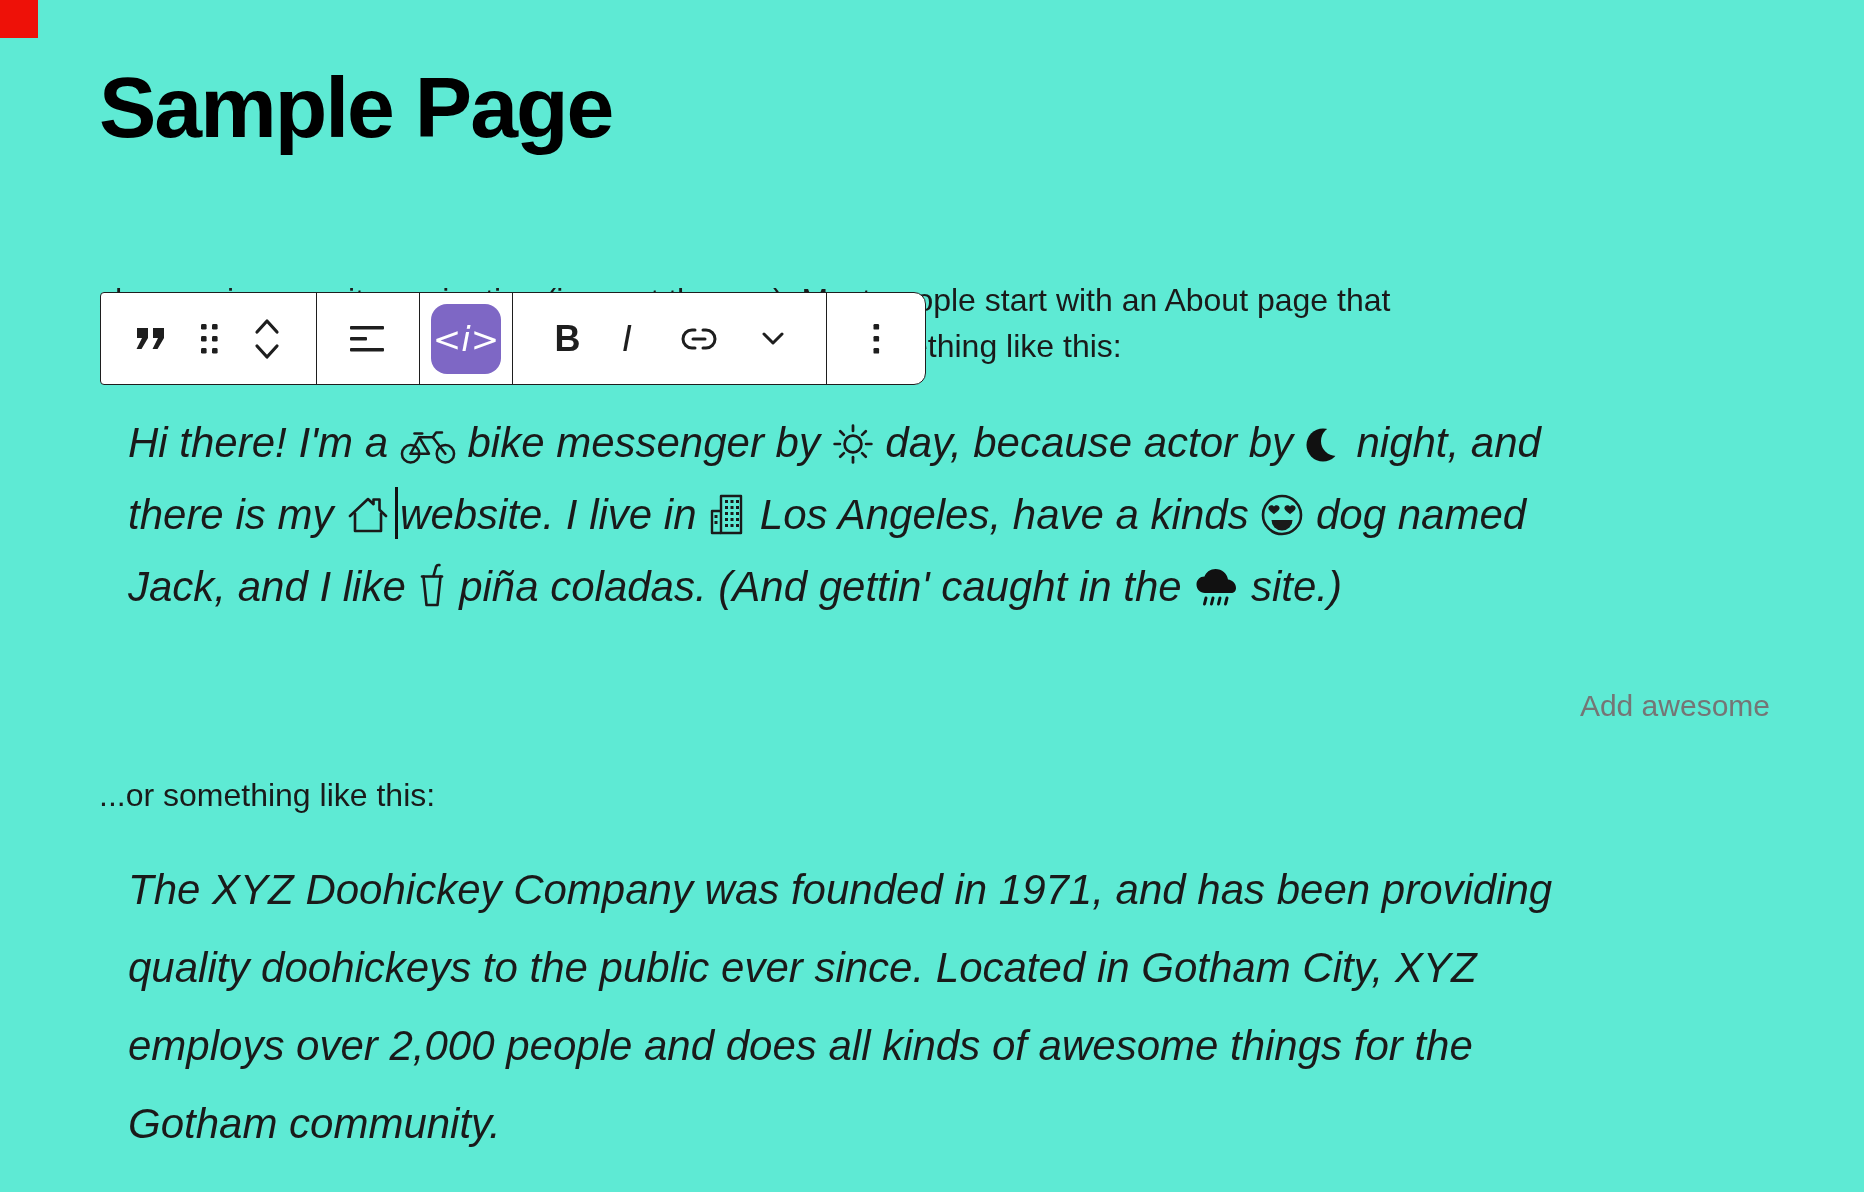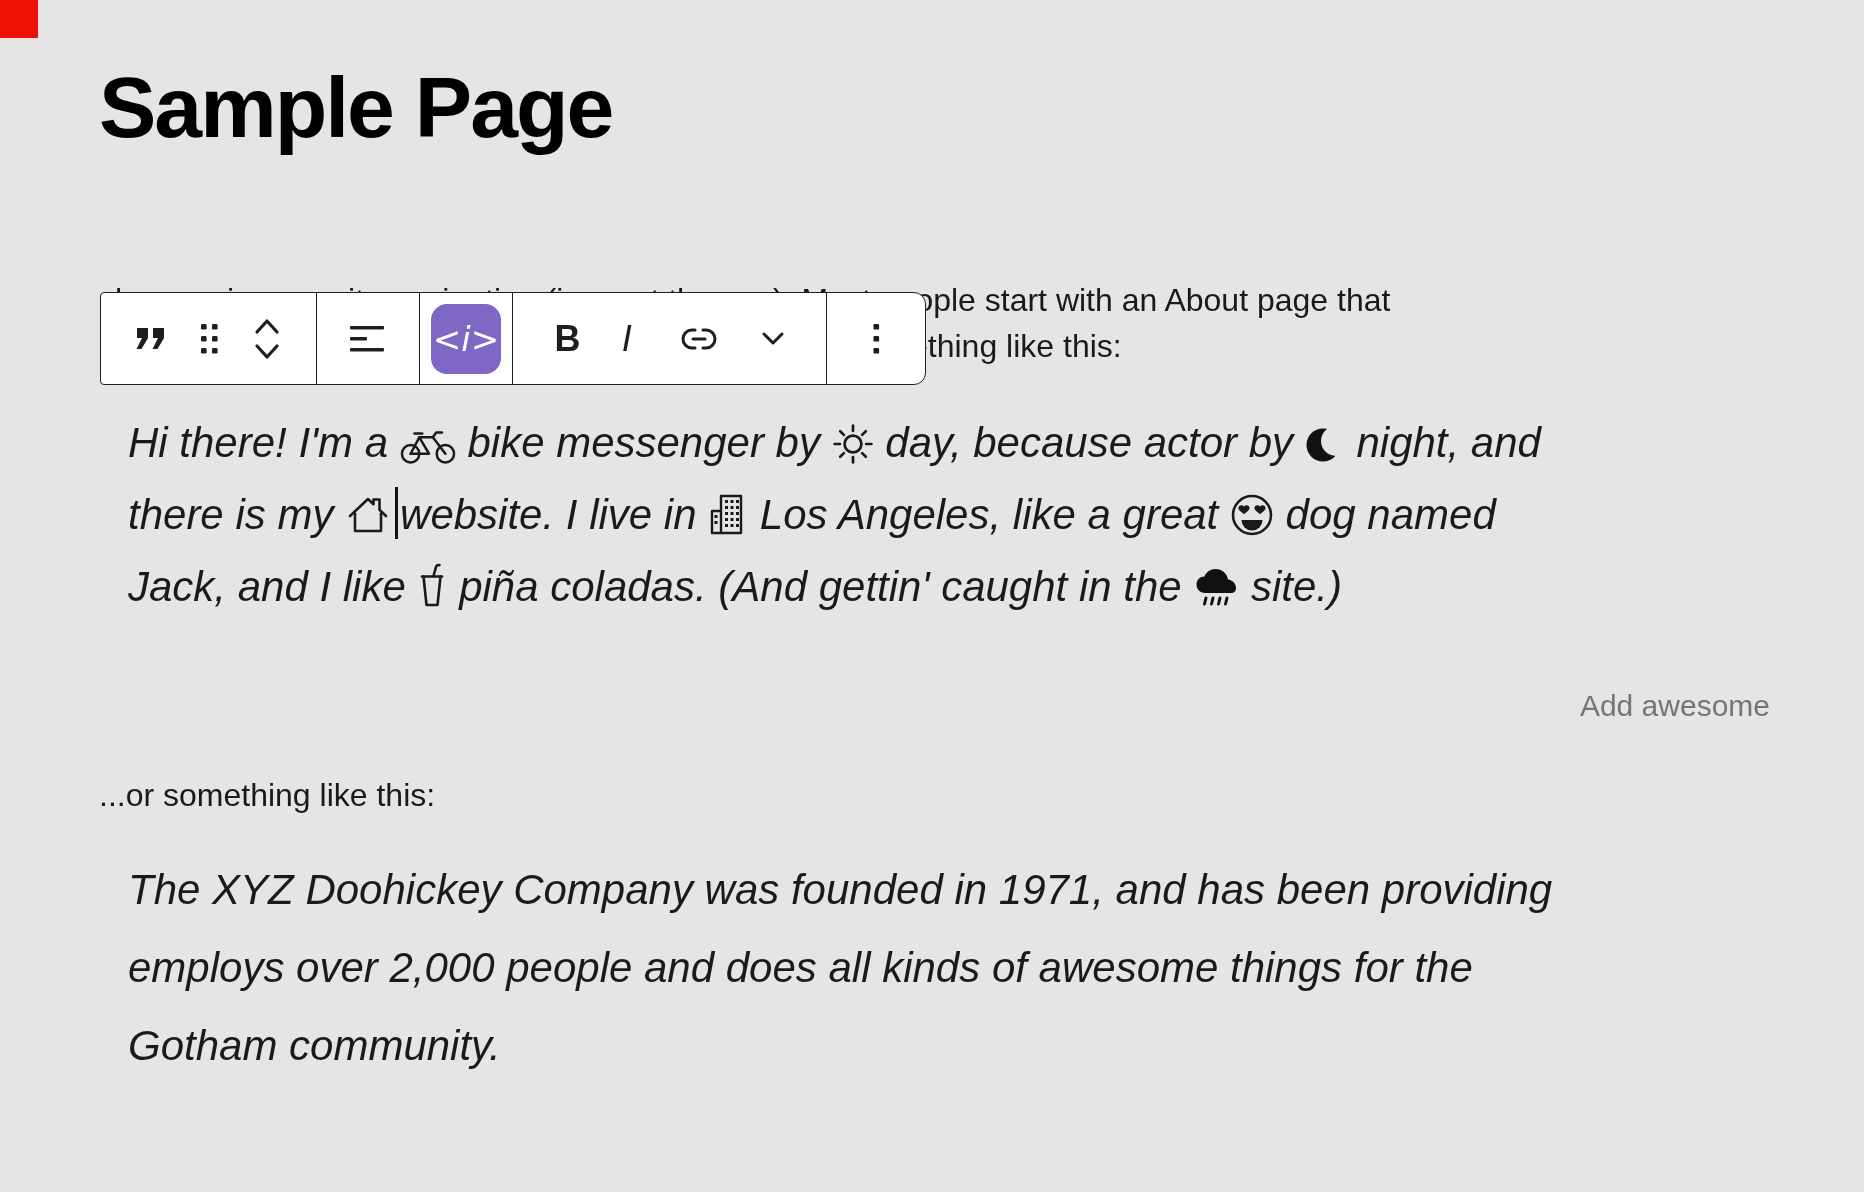--- a/index.html
+++ b/index.html
@@ -1,18 +1,18 @@
 <!DOCTYPE html>
 <html><head>
 <meta charset="utf-8">
 <style>
   * { box-sizing: border-box; }
   html,body { margin:0; padding:0; background:#fff; }
   .canvas {
-    position:relative; width:1864px; height:1192px; background:#e5e5e5;
+    position:relative; width:1864px; height:1192px; background:#5eead4;
     font-family:"Liberation Sans","DejaVu Sans",sans-serif; color:#1a1a1a; overflow:hidden;
   }
   .red-marker { position:absolute; left:0; top:0; width:38px; height:38px; background:#ee1108; }
 
   .page-title {
     position:absolute; left:99px; top:64px; margin:0;
     font-size:86px; line-height:86px; font-weight:800; letter-spacing:-2px; color:#000;
     white-space:nowrap; cursor:text;
   }
 
@@ -198,21 +198,21 @@
               <rect x="28" y="21" width="3" height="3"></rect>
               <rect x="17" y="27" width="3" height="3"></rect>
               <rect x="22.5" y="27" width="3" height="3"></rect>
               <rect x="28" y="27" width="3" height="3"></rect>
               <rect x="17" y="33" width="3" height="3"></rect>
               <rect x="22.5" y="33" width="3" height="3"></rect>
               <rect x="28" y="33" width="3" height="3"></rect>
               <rect x="6.5" y="24" width="3" height="3"></rect>
               <rect x="6.5" y="30" width="3" height="3"></rect>
             </g>
-          </svg></span><span> Los Angeles, like a great </span><span class="emoji"><svg width="44" height="44" viewBox="0 0 44 44" fill="none" stroke="#1a1a1a" stroke-width="2.6">
+          </svg></span><span> Los Angeles, have a kinds </span><span class="emoji"><svg width="44" height="44" viewBox="0 0 44 44" fill="none" stroke="#1a1a1a" stroke-width="2.6">
             <circle cx="22" cy="22" r="19"></circle>
             <g fill="#1a1a1a" stroke="none">
               <path d="M14 13.5 c-1.9-2.5-5.6-1.1-5.6 1.6 c0 2.2 2.7 3.7 5.6 6.2 c2.9-2.5 5.6-4 5.6-6.2 c0-2.7-3.7-4.1-5.6-1.6 Z"></path>
               <path d="M30 13.5 c-1.9-2.5-5.6-1.1-5.6 1.6 c0 2.2 2.7 3.7 5.6 6.2 c2.9-2.5 5.6-4 5.6-6.2 c0-2.7-3.7-4.1-5.6-1.6 Z"></path>
               <path d="M11.5 27 a10.5 10.5 0 0 0 21 0 Z"></path>
             </g>
           </svg></span><span> dog named</span></div>
     <div class="qline"><span>Jack, and I like </span><span class="emoji"><svg width="30" height="46" viewBox="0 0 30 46" fill="none" stroke="#1a1a1a" stroke-width="2.6" stroke-linecap="round" stroke-linejoin="round">
             <path d="M5 13.5 H25"></path>
             <path d="M6.5 13.5 L9.5 42 H20.5 L23.5 13.5"></path>
@@ -227,17 +227,18 @@
             </g>
           </svg></span><span> site.)</span></div>
   </div>
 
   <div class="citation">Add awesome</div>
 
   <div class="p2">...or something like this:</div>
 
   <div class="quote2">
     <div class="qline">The XYZ Doohickey Company was founded in 1971, and has been providing</div>
+    <div class="qline">quality doohickeys to the public ever since. Located in Gotham City, XYZ</div>
     <div class="qline">employs over 2,000 people and does all kinds of awesome things for the</div>
     <div class="qline">Gotham community.</div>
   </div>
 
 </div>
 
 </body></html>

